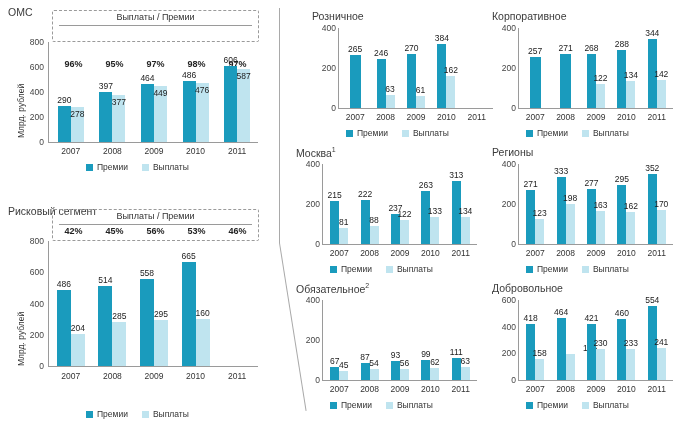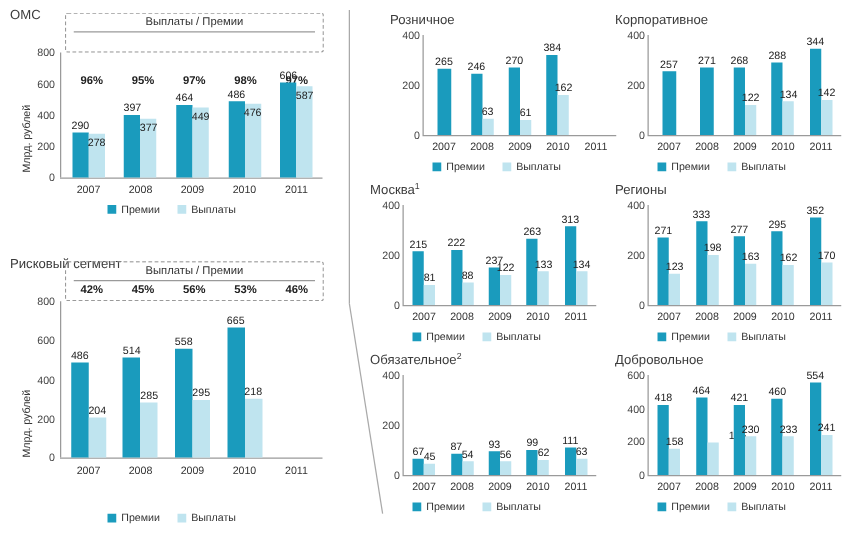--- a/index.html
+++ b/index.html
@@ -211,21 +211,21 @@
           </div>
         <div class="bar light" style="width:14px;height:46.1px;">
             <div class="blab" style="top:-11px;">295</div>
           </div>
       </div>
       <div class="grp" style="width:41.6px;height:125px;">
         <div class="bar dark" style="width:14px;height:103.9px;">
             <div class="blab" style="top:-11px;">665</div>
           </div>
         <div class="bar light" style="width:14px;height:47.5px;">
-            <div class="blab" style="top:-11px;">218</div>
+            <div class="blab" style="top:-11px;">160</div>
           </div>
       </div>
     </div>
 
     <div class="xlabels" style="left:42px;top:150px;width:208px;">
       <div style="width:41.6px">2007</div>
       <div style="width:41.6px">2008</div>
       <div style="width:41.6px">2009</div>
       <div style="width:41.6px">2010</div>
       <div style="width:41.6px">2011</div>

